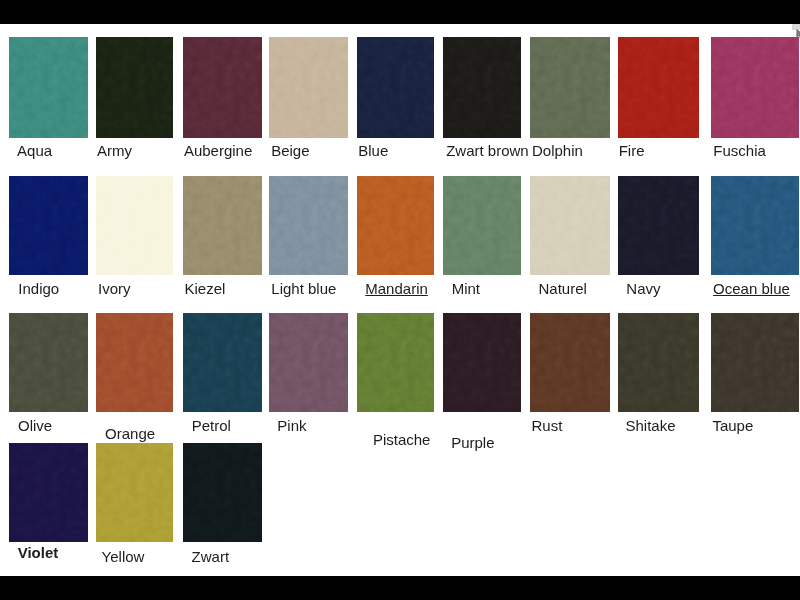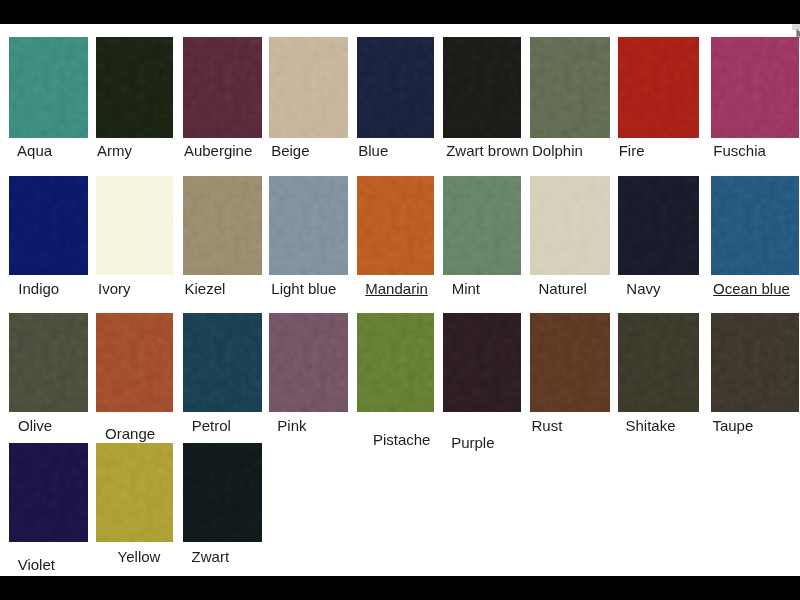--- a/index.html
+++ b/index.html
@@ -193,27 +193,27 @@
         <div class="cell" style="left: 710.6px; top: 289px; width: 88.2px;">
           <div class="chip" style="background: rgb(62, 56, 46); width: 88.2px; height: 99px;">
             <div class="grain"></div>
           </div>
           <div class="caption" style="left: 1.8px; top: 103px;">Taupe</div>
         </div>
         <div class="cell" style="left: 8.8px; top: 418.6px; width: 78.8px;">
           <div class="chip" style="background: rgb(28, 21, 72); width: 78.8px; height: 99.5px;">
             <div class="grain"></div>
           </div>
-          <div class="caption" style="left: 8.9px; top: 112px;">Violet</div>
+          <div class="caption" style="left: 8.9px; top: 100px; font-weight: bold;">Violet</div>
         </div>
         <div class="cell" style="left: 95.6px; top: 418.6px; width: 77.6px;">
           <div class="chip" style="background: rgb(176, 161, 54); width: 77.6px; height: 99.5px;">
             <div class="grain"></div>
           </div>
-          <div class="caption" style="left: 22px; top: 104.5px;">Yellow</div>
+          <div class="caption" style="left: 6px; top: 104.5px;">Yellow</div>
         </div>
         <div class="cell" style="left: 182.6px; top: 418.6px; width: 79.8px;">
           <div class="chip" style="background: rgb(17, 26, 28); width: 79.8px; height: 99.5px;">
             <div class="grain"></div>
           </div>
           <div class="caption" style="left: 9px; top: 104.5px;">Zwart</div>
         </div>
       </div>
     <div id="corner-widget"></div>
     <svg id="pointer" width="10" height="11" viewBox="0 0 10 11" aria-hidden="true">

